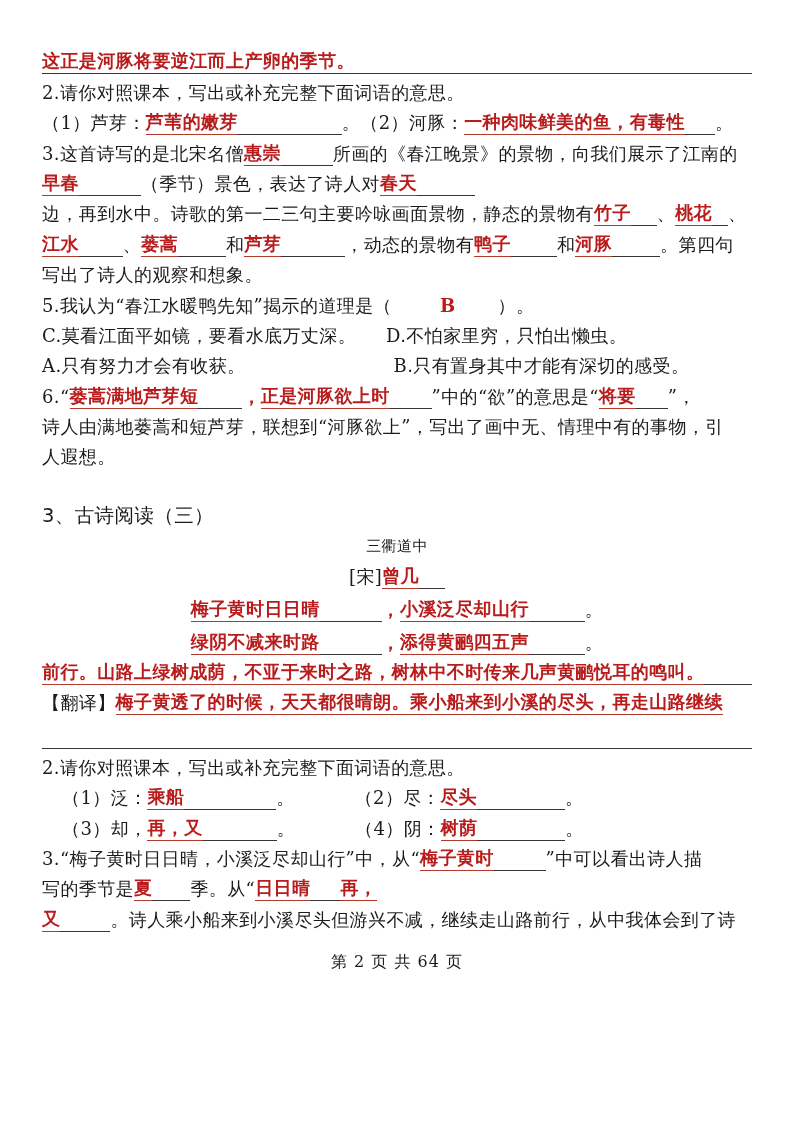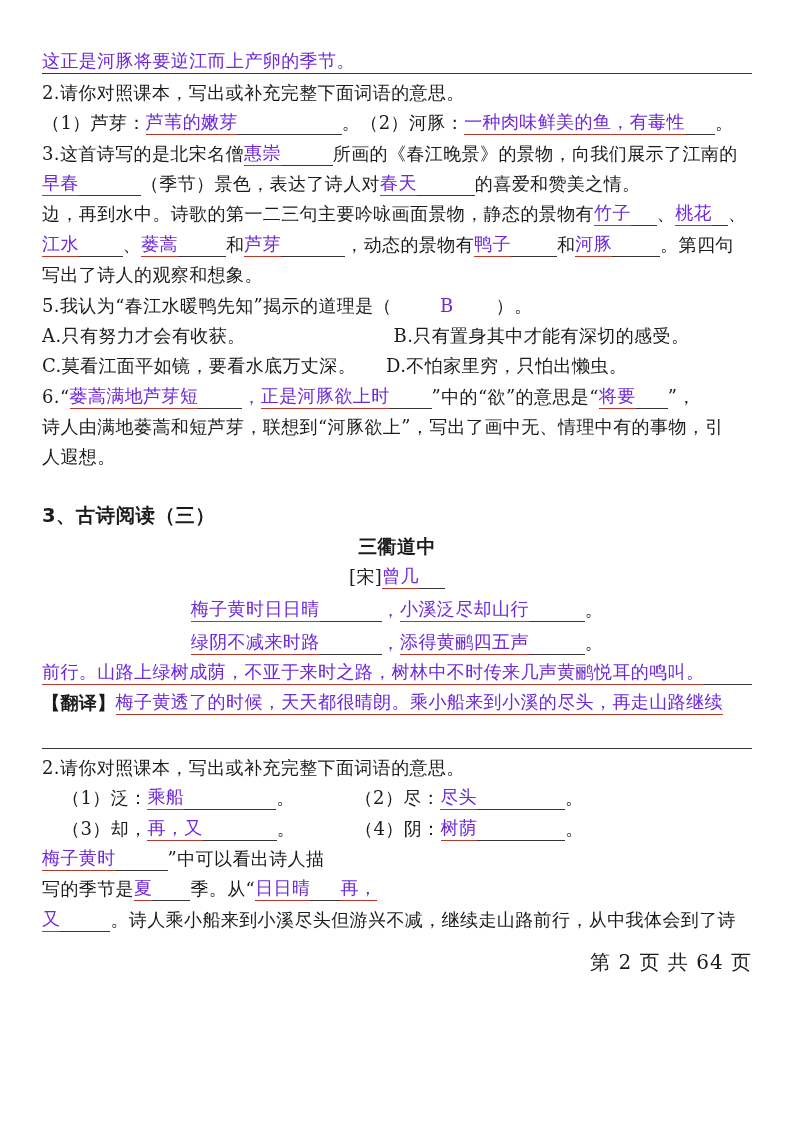--- a/index.html
+++ b/index.html
@@ -15,72 +15,72 @@
     color:#1d1b1a;
     overflow:hidden;
   }
   .line {
     display:flex;
     align-items:flex-end;
     height:30.4px;
     white-space:pre;
   }
   .seg { display:inline-block; line-height:24px; flex-shrink:0; }
-  .red  { color:#6d28d9; font-weight:normal;text-align:center; }
+  .red  { color:#b91c1c; font-weight:bold;text-align:center; }
   .ul   { border-bottom:1.7px solid #3a3534; }
   .red.ul { border-bottom-color:#b23a2b; }
   .ubk  { border-bottom-color:#3a3534 !important; }
   .gap  { flex-shrink:0; border-bottom:1.7px solid #3a3534; height:0; align-self:flex-end; }
   .sp   { flex-shrink:0; height:0; }
   .grow { flex:1 1 auto; }
   .center { justify-content:center; }
-  .hei  { font-family:"DejaVu Sans","Liberation Sans",sans-serif; font-weight:bold;margin-top:17px; }
+  .hei  { font-family:"DejaVu Sans","Liberation Sans",sans-serif; font-weight:normal;margin-top:17px; }
   .heading-row { margin-top:28px; }
   .heading-row .seg { font-size:19.5px; }
-  .title-row .seg { font-size:19px; }
+  .title-row .seg { font-size:15px; }
   .poem-row { height:33px; }
   .blank-row { height:34px; }
   .indent { padding-left:20px; }
   .footer-row {
     margin-top:12px;
-    justify-content:flex-end;
-    font-size:20px;
+    justify-content:center;
+    font-size:16px;
     letter-spacing:1px;
   }
 </style>
 </head>
 <body>
 
 <div class="page">
   <div>
       <div class="line"><span class="seg red ul ubk">这正是河豚将要逆江而上产卵的季节。</span><span class="gap grow"></span></div>
       <div class="line"><span class="seg">2.请你对照课本，写出或补充完整下面词语的意思。</span></div>
       <div class="line"><span class="seg">（1）芦芽：</span><span class="seg red ul">芦苇的嫩芽</span><span class="gap" style="width: 104px;"></span><span class="seg">。（2）河豚：</span><span class="seg red ul">一种肉味鲜美的鱼，有毒性</span><span class="gap" style="width: 30px;"></span><span class="seg">。</span></div>
       <div class="line"><span class="seg">3.这首诗写的是北宋名僧</span><span class="seg red ul">惠崇</span><span class="gap" style="width: 52px;"></span><span class="seg">所画的《春江晚景》的景物，向我们展示了江南的</span></div>
-      <div class="line"><span class="seg red ul">早春</span><span class="gap" style="width: 62px;"></span><span class="seg">（季节）景色，表达了诗人对</span><span class="seg red ul">春天</span><span class="gap" style="width: 58px;"></span><span class="seg">的喜爱和赞美之情。</span></div>
+      <div class="line"><span class="seg red ul">早春</span><span class="gap" style="width: 62px;"></span><span class="seg">（季节）景色，表达了诗人对</span><span class="seg red ul">春天</span><span class="gap" style="width: 58px;"></span></div>
       <div class="line"><span class="seg">边，再到水中。诗歌的第一二三句主要吟咏画面景物，静态的景物有</span><span class="seg red ul">竹子</span><span class="gap" style="width: 26px;"></span><span class="seg">、</span><span class="seg red ul">桃花</span><span class="gap" style="width: 16px;"></span><span class="seg">、</span></div>
       <div class="line"><span class="seg red ul">江水</span><span class="gap" style="width: 44px;"></span><span class="seg">、</span><span class="seg red ul">蒌蒿</span><span class="gap" style="width: 48px;"></span><span class="seg">和</span><span class="seg red ul">芦芽</span><span class="gap" style="width: 64px;"></span><span class="seg">，动态的景物有</span><span class="seg red ul">鸭子</span><span class="gap" style="width: 46px;"></span><span class="seg">和</span><span class="seg red ul">河豚</span><span class="gap" style="width: 48px;"></span><span class="seg">。第四句</span></div>
       <div class="line"><span class="seg">写出了诗人的观察和想象。</span></div>
       <div class="line"><span class="seg">5.我认为“春江水暖鸭先知”揭示的道理是（</span><span class="sp" style="width: 48px;"></span><span class="seg red">B</span><span class="sp" style="width: 42px;"></span><span class="seg">）。</span></div>
+      <div class="line"><span class="seg">C.莫看江面平如镜，要看水底万丈深。</span><span class="sp" style="width: 30px;"></span><span class="seg">D.不怕家里穷，只怕出懒虫。</span></div>
       <div class="line"><span class="seg">A.只有努力才会有收获。</span><span class="sp" style="width: 148px;"></span><span class="seg">B.只有置身其中才能有深切的感受。</span></div>
-      <div class="line"><span class="seg">C.莫看江面平如镜，要看水底万丈深。</span><span class="sp" style="width: 30px;"></span><span class="seg">D.不怕家里穷，只怕出懒虫。</span></div>
       <div class="line"><span class="seg">6.“</span><span class="seg red ul">蒌蒿满地芦芽短</span><span class="gap" style="width: 44px;"></span><span class="seg red">，</span><span class="seg red ul">正是河豚欲上时</span><span class="gap" style="width: 42px;"></span><span class="seg">”中的“欲”的意思是“</span><span class="seg red ul">将要</span><span class="gap" style="width: 32px;"></span><span class="seg">”，</span></div>
       <div class="line"><span class="seg">诗人由满地蒌蒿和短芦芽，联想到“河豚欲上”，写出了画中无、情理中有的事物，引</span></div>
       <div class="line"><span class="seg">人遐想。</span></div>
       <div class="line heading-row"><span class="seg hei">3、古诗阅读（三）</span></div>
       <div class="line center title-row"><span class="seg hei">三衢道中</span></div>
       <div class="line center"><span class="seg">[宋]</span><span class="seg red ul">曾几</span><span class="gap" style="width: 26px;"></span></div>
       <div class="line center poem-row"><span class="seg red ul">梅子黄时日日晴</span><span class="gap" style="width: 62px;"></span><span class="seg red">，</span><span class="seg red ul">小溪泛尽却山行</span><span class="gap" style="width: 56px;"></span><span class="seg">。</span></div>
       <div class="line center poem-row"><span class="seg red ul">绿阴不减来时路</span><span class="gap" style="width: 62px;"></span><span class="seg red">，</span><span class="seg red ul">添得黄鹂四五声</span><span class="gap" style="width: 56px;"></span><span class="seg">。</span></div>
       <div class="line"><span class="seg red ul">前行。山路上绿树成荫，不亚于来时之路，树林中不时传来几声黄鹂悦耳的鸣叫。</span><span class="gap grow"></span></div>
       <div class="line"><span class="seg hei">【翻译】</span><span class="seg red ul">梅子黄透了的时候，天天都很晴朗。乘小船来到小溪的尽头，再走山路继续</span></div>
       <div class="line blank-row"><span class="gap grow"></span></div>
       <div class="line"><span class="seg">2.请你对照课本，写出或补充完整下面词语的意思。</span></div>
       <div class="line indent"><span class="seg">（1）泛：</span><span class="seg red ul">乘船</span><span class="gap" style="width: 92px;"></span><span class="seg">。</span><span class="sp" style="width: 60px;"></span><span class="seg">（2）尽：</span><span class="seg red ul">尽头</span><span class="gap" style="width: 88px;"></span><span class="seg">。</span></div>
       <div class="line indent"><span class="seg">（3）却，</span><span class="seg red ul">再，又</span><span class="gap" style="width: 74px;"></span><span class="seg">。</span><span class="sp" style="width: 60px;"></span><span class="seg">（4）阴：</span><span class="seg red ul">树荫</span><span class="gap" style="width: 88px;"></span><span class="seg">。</span></div>
-      <div class="line"><span class="seg red ul">梅子黄时</span><span class="gap" style="width: 52px;"></span><span class="seg">”中可以看出诗人描</span></div>
+      <div class="line"><span class="seg">3.“梅子黄时日日晴，小溪泛尽却山行”中，从“</span><span class="seg red ul">梅子黄时</span><span class="gap" style="width: 52px;"></span><span class="seg">”中可以看出诗人描</span></div>
       <div class="line"><span class="seg">写的季节是</span><span class="seg red ul">夏</span><span class="gap" style="width: 38px;"></span><span class="seg">季。从“</span><span class="seg red ul">日日晴</span><span class="gap" style="width: 30px;"></span><span class="seg red ul">再，</span></div>
       <div class="line"><span class="seg red ul">又</span><span class="gap" style="width: 50px;"></span><span class="seg">。诗人乘小船来到小溪尽头但游兴不减，继续走山路前行，从中我体会到了诗</span></div>
     </div>
   <div class="line footer-row">
     <span class="seg">第 2 页 共 64 页</span>
   </div>
 </div>
 
 </body></html>

